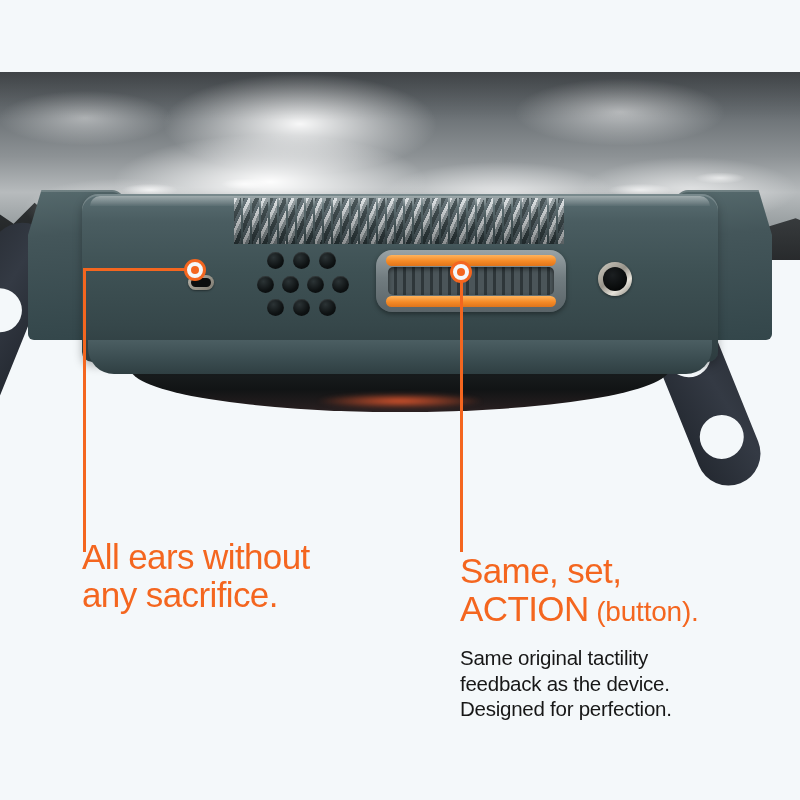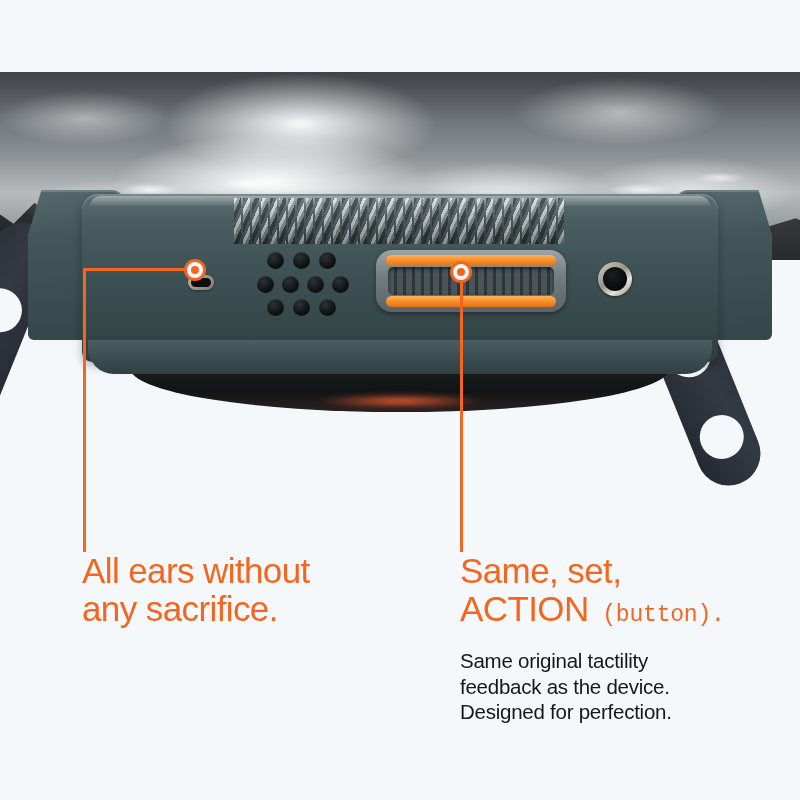--- a/index.html
+++ b/index.html
@@ -288,32 +288,32 @@
   .textcol { position:absolute; z-index:11; }
   .headline {
     color:#f4661f;
     font-size:35px;
     line-height:38px;
     font-weight:400;
     letter-spacing:-.6px;
     white-space:pre-line;
   }
   .headline .small {
-    font-size:23px; letter-spacing:-.2px;font-family:Liberation Mono, monospace;
+    font-size:28px; letter-spacing:-.2px;
   }
   .body {
     margin-top:14px;
     color:#171717;
     font-size:20.5px;
     line-height:25.5px;
     font-weight:400;
     letter-spacing:-.25px;
     white-space:pre-line;
   }
-  #col-left  { left:82px;  top:552px; width:300px; }
+  #col-left  { left:82px;  top:538px; width:300px; }
   #col-right { left:460px; top:552px; width:310px; }
 </style>
 </head>
 <body>
 
 <div id="stage">
 
   <div id="photo">
     <div class="sky"></div>
     <div class="ridgeA"></div>

